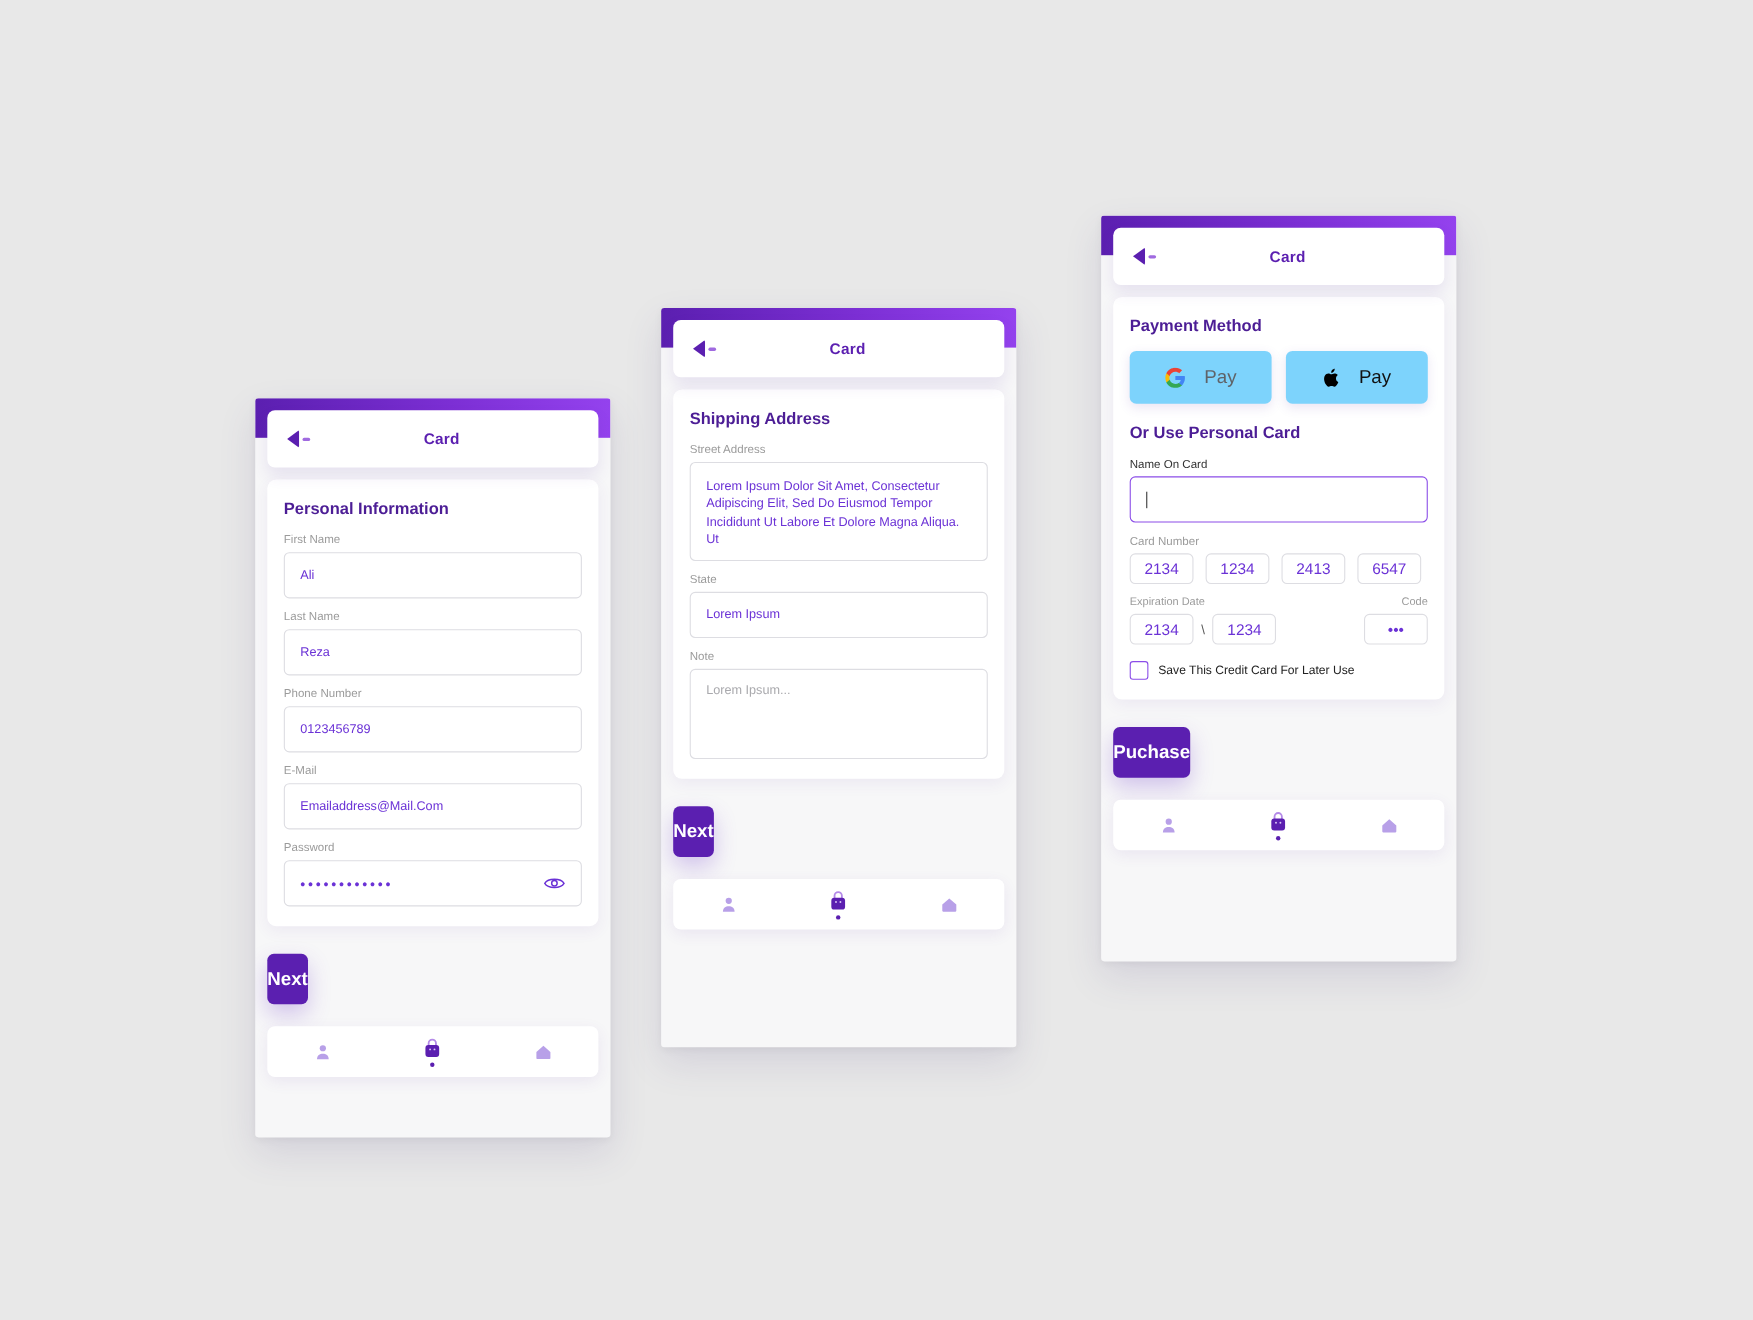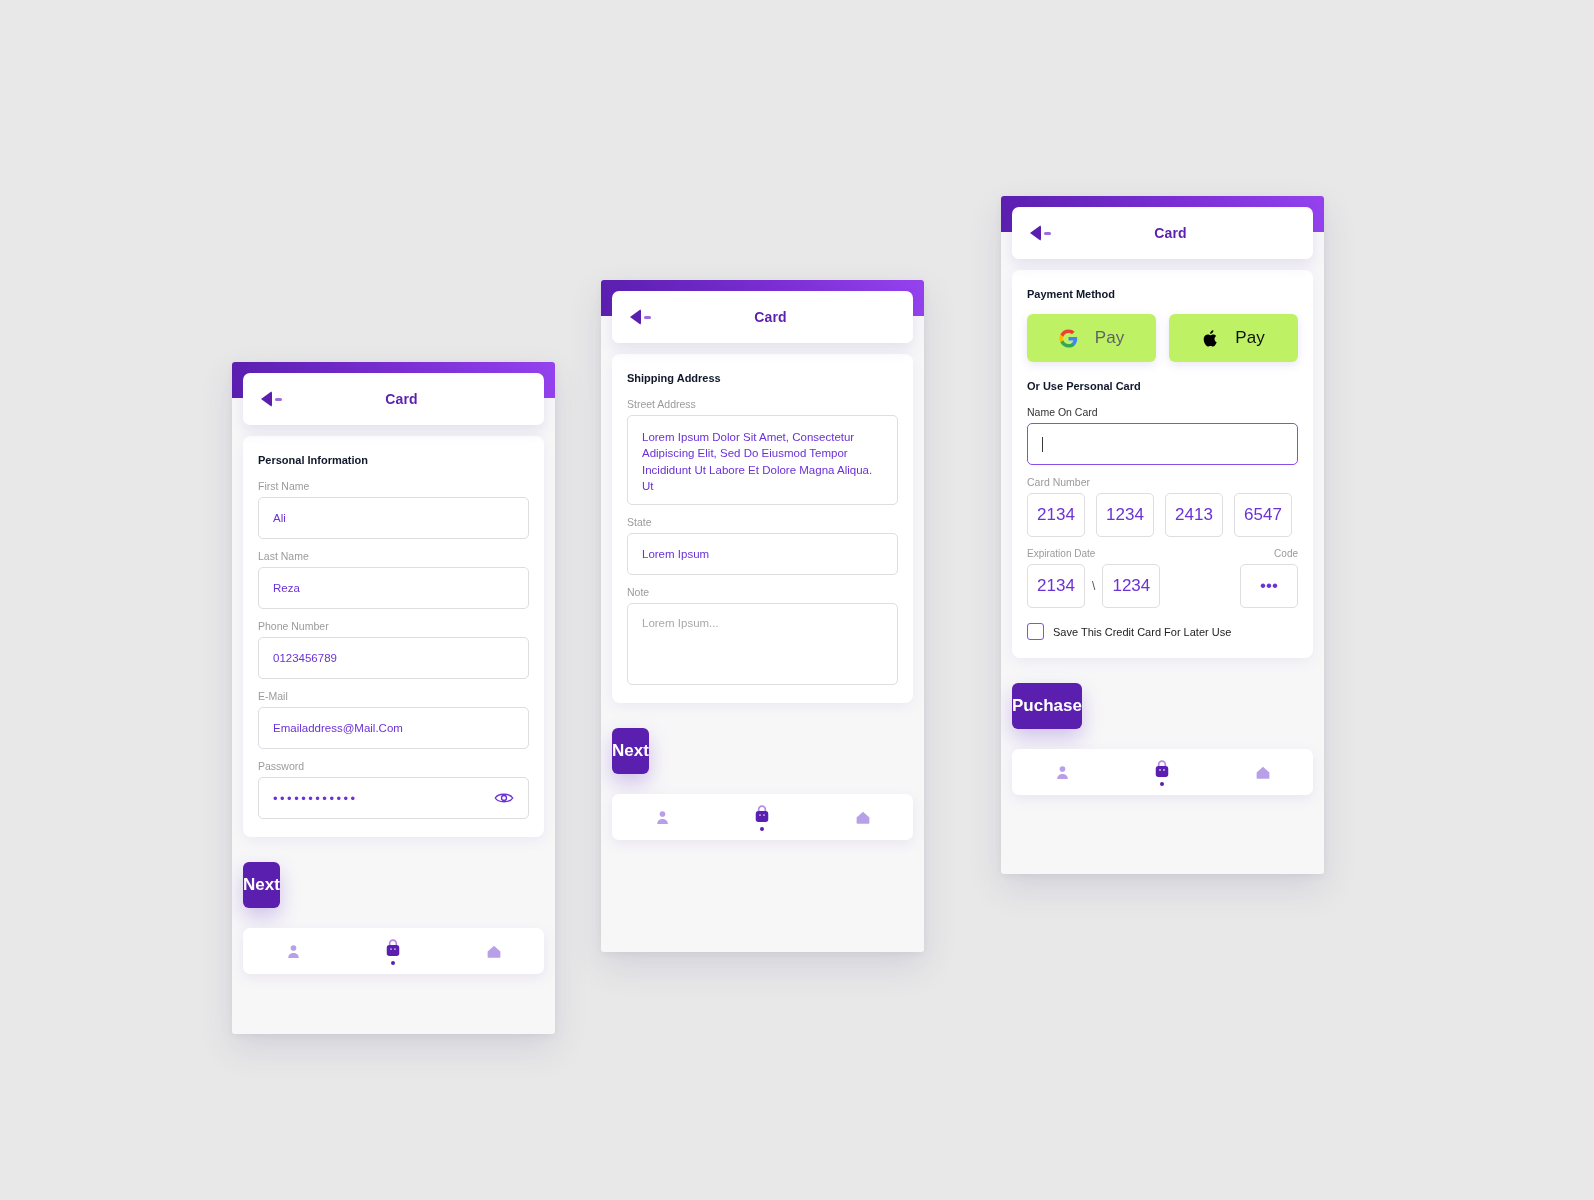--- a/index.html
+++ b/index.html
@@ -43,21 +43,21 @@
     border-radius: 2px;
   }
   .back-dash { width: 7px; height: 3px; border-radius: 2px; background: #a06ae0; }
 
   
   .card {
     margin: 11px 11px 0 11px; background: #fff; border-radius: 8px;
     padding: 18px 15px 18px 15px;
     box-shadow: 0 4px 14px rgba(98,60,170,.07);
   }
-  .section-title { font-size: 11px; font-weight: bold; color: #0f172a; margin-bottom: 14px; }
+  .section-title { font-size: 15px; font-weight: bold; color: #4c1d95; margin-bottom: 14px; }
   .field { margin-bottom: 11px; }
   .field:last-child { margin-bottom: 0; }
   .field-label { font-size: 10.5px; color: #9b9b9b; margin-bottom: 5px; }
   .input {
     border: 1px solid #dddde2; border-radius: 5px; background: #fff;
     min-height: 42px; display: flex; align-items: center;
     padding: 0 14px; font-size: 11.5px; color: #6B32D6;
   }
   .input.focused { border: 1.6px solid #8B4DE8; }
   .input.tall { min-height: 90px; align-items: flex-start; padding-top: 13px; line-height: 1.42; }
@@ -78,31 +78,31 @@
     margin: 20px 11px 11px 11px; height: 46px; background: #fff; border-radius: 7px;
     display: flex; align-items: center; box-shadow: 0 4px 14px rgba(98,60,170,.09);
   }
   .nav-item { flex: 1; display: flex; flex-direction: column; align-items: center; justify-content: center;
               gap: 3px; cursor: pointer; }
   .nav-dot { width: 4px; height: 4px; border-radius: 50%; background: #5B1FB0; }
 
   
   .pay-row { display: flex; gap: 13px; margin-bottom: 18px; }
   .pay-btn {
-    flex: 1; height: 48px; background: #bef264; border-radius: 6px;
+    flex: 1; height: 48px; background: #7dd3fc; border-radius: 6px;
     display: flex; align-items: center; justify-content: center; gap: 17px;
     box-shadow: 0 3px 10px rgba(98,60,170,.13); cursor: pointer;
   }
   .pay-word { font-size: 17px; color: #5f6368; }
   .pay-word.dark { color: #111; font-weight: 500; }
   .seg-row { display: flex; gap: 11px; }
   .seg {
-    width: 58px; height: 44px; border: 1px solid #dddde2; border-radius: 5px;
+    width: 58px; height: 28px; border: 1px solid #dddde2; border-radius: 5px;
     display: flex; align-items: center; justify-content: center;
-    font-size: 17px; color: #6B32D6;
+    font-size: 14px; color: #6B32D6;
   }
   .slash { display: flex; align-items: center; color: #555; font-size: 12px; }
   .exp-head { display: flex; justify-content: space-between; }
   .exp-head span { font-size: 10px; color: #9b9b9b; }
   .exp-row { display: flex; align-items: center; }
   .exp-left { display: flex; align-items: center; gap: 7px; }
   .exp-right { margin-left: auto; }
   .check-row { display: flex; align-items: center; gap: 9px; margin-top: 15px; }
   .checkbox { width: 17px; height: 17px; border: 1.4px solid #8B4DE8; border-radius: 3px; flex: none; cursor: pointer; }
   .check-label { font-size: 11px; color: #222; text-align: right; }

